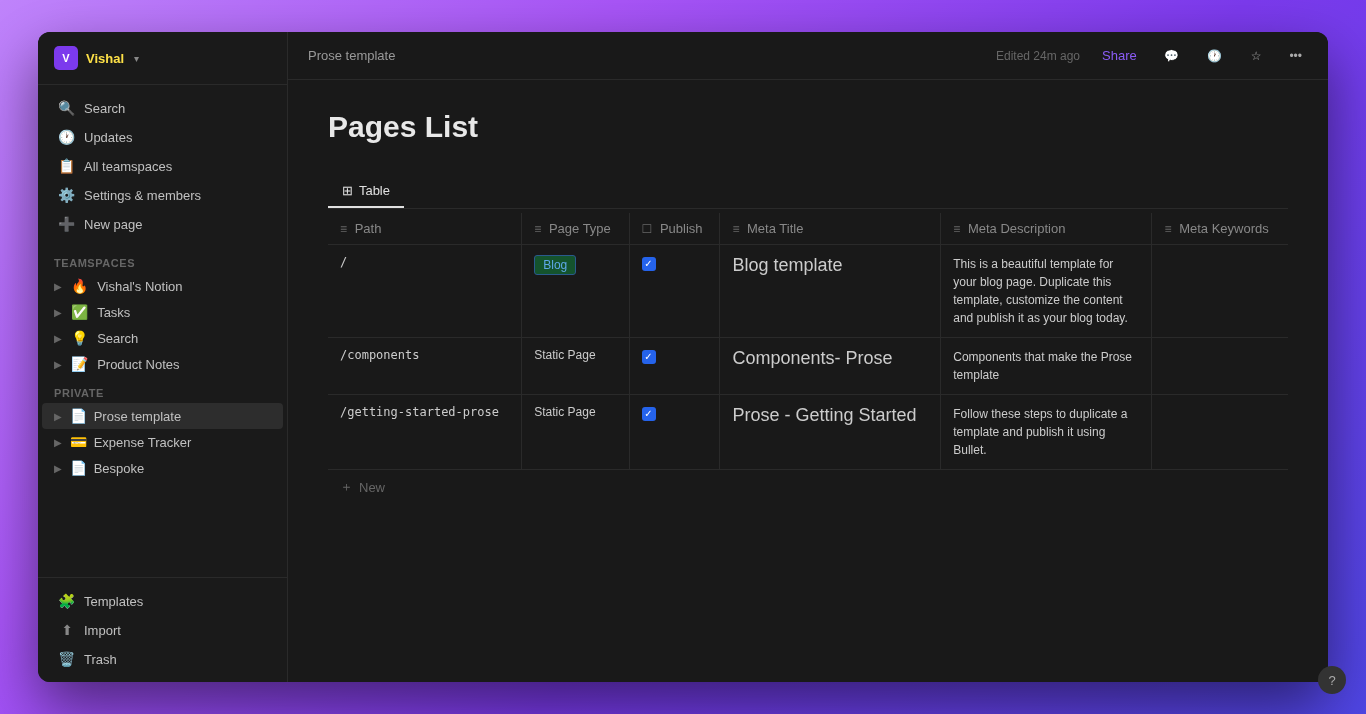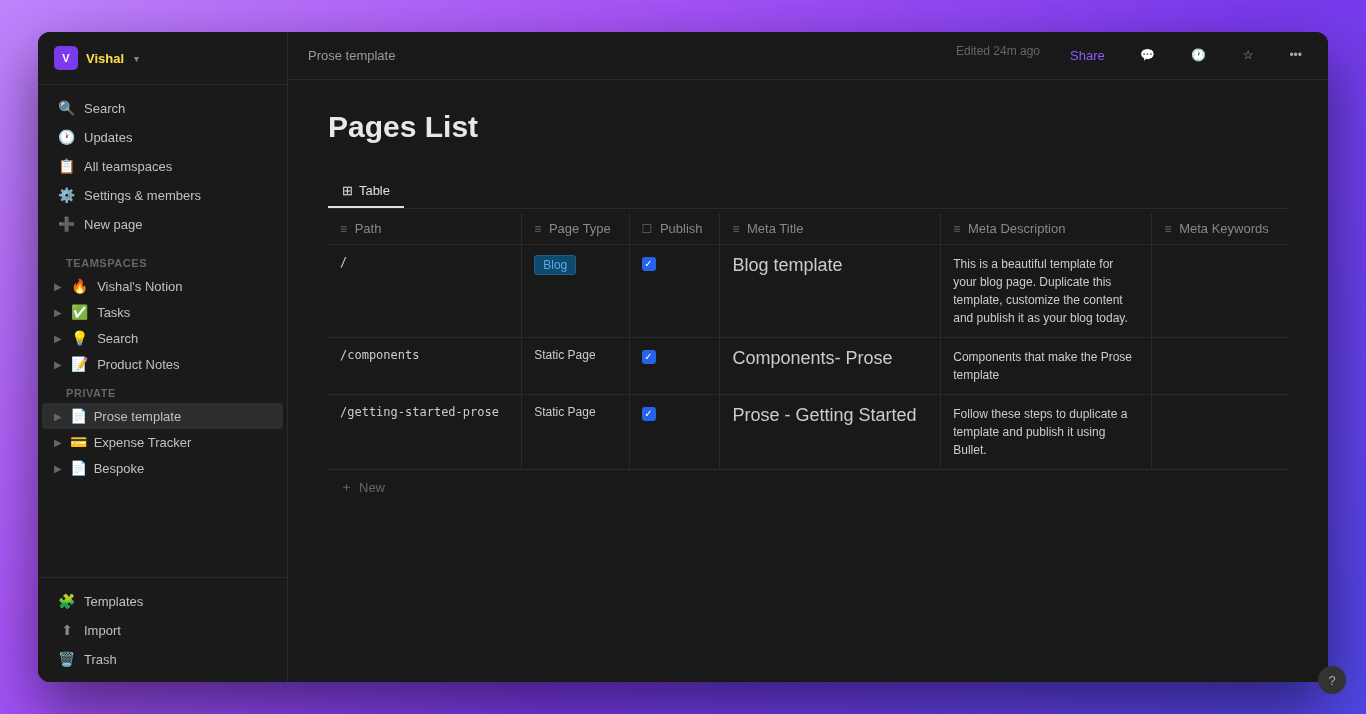--- a/index.html
+++ b/index.html
@@ -92,21 +92,21 @@
       width: 18px;
       text-align: center;
       flex-shrink: 0;
       color: #888;
     }
 
     .section-label {
       font-size: 11px;
       font-weight: 600;
       color: #666;
-      padding: 10px 28px 4px;
+      padding: 10px 16px 4px;
       text-transform: uppercase;
       letter-spacing: 0.05em;
     }
 
     .teamspace-item {
       display: flex;
       align-items: center;
       gap: 8px;
       padding: 5px 16px;
       cursor: pointer;
@@ -166,22 +166,22 @@
 
     .page-title-bar {
       font-size: 13px;
       color: #999;
       font-weight: 500;
     }
 
     .topbar-actions {
       margin-left: auto;
       display: flex;
-      align-items: flex-start;
-      gap: 24px;
+      align-items: center;
+      gap: 16px;
     }
 
     .topbar-btn {
       font-size: 12px;
       color: #aaa;
       cursor: pointer;
       padding: 4px 6px;
       border-radius: 4px;
       display: flex;
       align-items: center;
@@ -277,21 +277,21 @@
       border-bottom: 1px solid #2a2a2a;
     }
 
     .th-icon {
       margin-right: 4px;
       font-size: 12px;
       color: #666;
     }
 
     .badge-blog {
-      background: #0c4a6e;
+      background: #14532d;
       color: #5fa8e8;
       border: 1px solid #2a5a8c;
       border-radius: 3px;
       padding: 2px 8px;
       font-size: 12px;
       display: inline-block;
     }
 
     .checkbox-checked {
       width: 14px;

